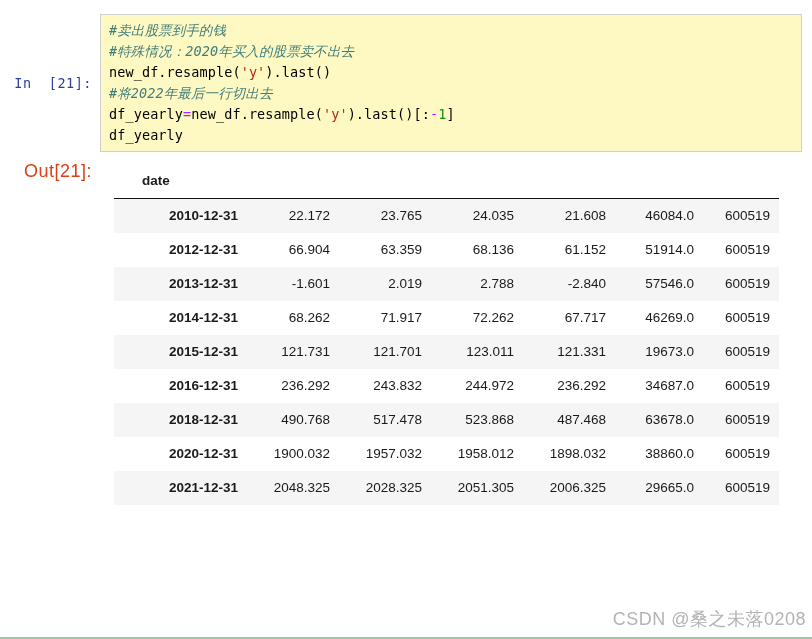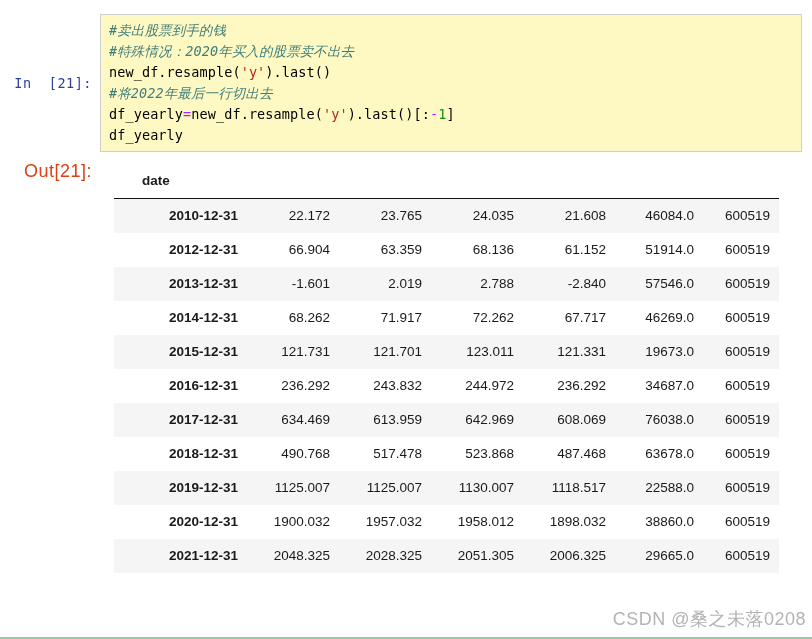--- a/index.html
+++ b/index.html
@@ -267,47 +267,29 @@
             <tr>
               <th class="col-date">2016-12-31</th>
               <td class="col-open">236.292</td>
               <td class="col-close">243.832</td>
               <td class="col-high">244.972</td>
               <td class="col-low">236.292</td>
               <td class="col-volume">34687.0</td>
               <td class="col-code">600519</td>
             </tr>
             <tr>
-              <th class="col-date">2017-12-31</th>
-              <td class="col-open">634.469</td>
-              <td class="col-close">613.959</td>
-              <td class="col-high">642.969</td>
-              <td class="col-low">608.069</td>
-              <td class="col-volume">76038.0</td>
-              <td class="col-code">600519</td>
-            </tr>
-            <tr>
               <th class="col-date">2018-12-31</th>
               <td class="col-open">490.768</td>
               <td class="col-close">517.478</td>
               <td class="col-high">523.868</td>
               <td class="col-low">487.468</td>
               <td class="col-volume">63678.0</td>
               <td class="col-code">600519</td>
             </tr>
             <tr>
-              <th class="col-date">2019-12-31</th>
-              <td class="col-open">1125.007</td>
-              <td class="col-close">1125.007</td>
-              <td class="col-high">1130.007</td>
-              <td class="col-low">1118.517</td>
-              <td class="col-volume">22588.0</td>
-              <td class="col-code">600519</td>
-            </tr>
-            <tr>
               <th class="col-date">2020-12-31</th>
               <td class="col-open">1900.032</td>
               <td class="col-close">1957.032</td>
               <td class="col-high">1958.012</td>
               <td class="col-low">1898.032</td>
               <td class="col-volume">38860.0</td>
               <td class="col-code">600519</td>
             </tr>
             <tr>
               <th class="col-date">2021-12-31</th>

